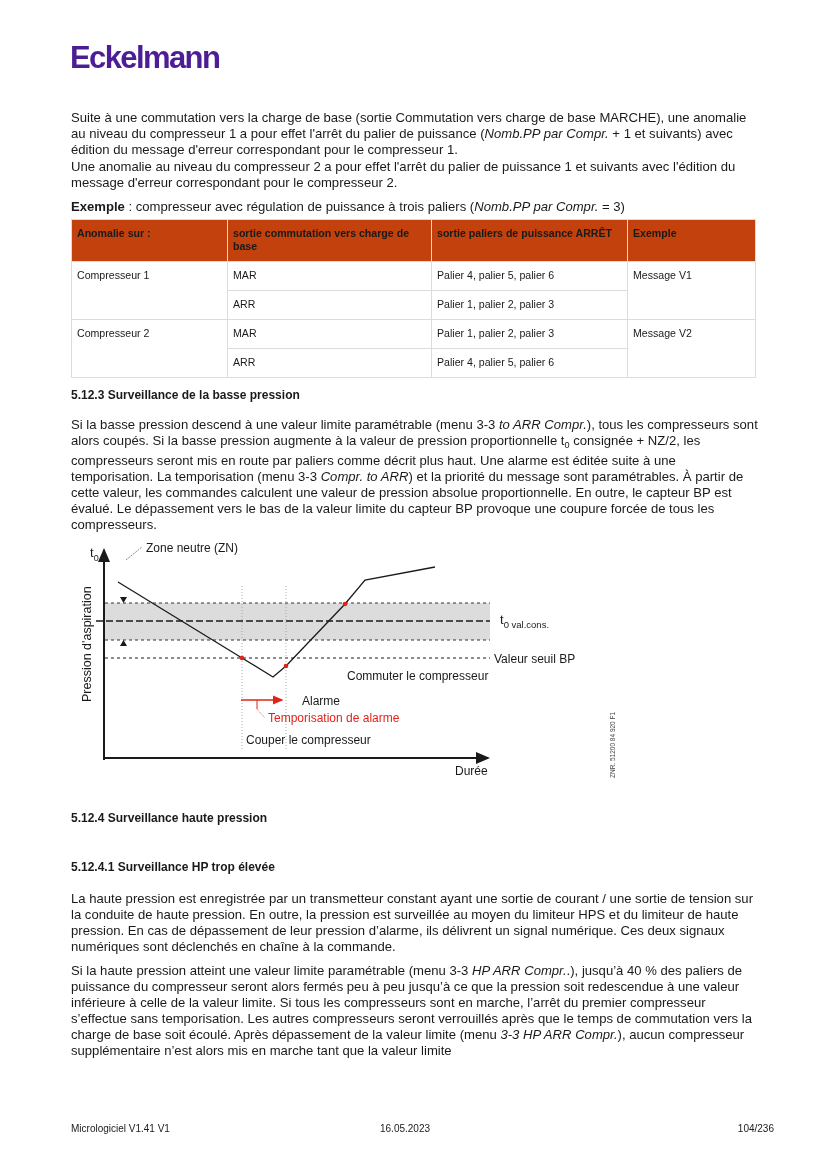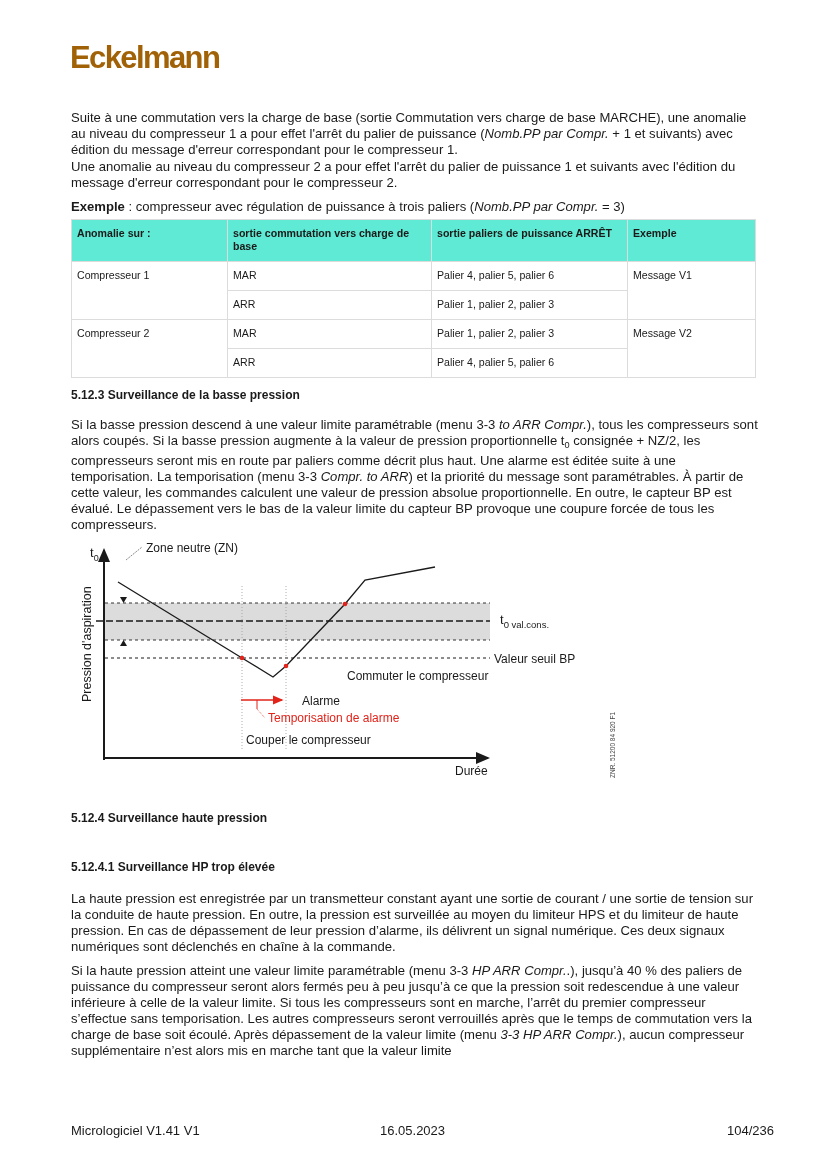--- a/index.html
+++ b/index.html
@@ -1,33 +1,33 @@
 <!DOCTYPE html>
 <html><head>
 <meta charset="utf-8">
 <style>
   html, body { margin: 0; padding: 0; background: #ffffff; }
   body { width: 827px; height: 1169px; position: relative; overflow: hidden;
          font-family: "Liberation Sans", sans-serif; color: #1a1a1a; }
   .logo { position: absolute; left: 70px; top: 40px; font-family: "Liberation Sans", sans-serif;
-          font-weight: bold; font-size: 31px; letter-spacing: -1.6px; color: #a16207; }
+          font-weight: bold; font-size: 31px; letter-spacing: -1.6px; color: #4c1d95; }
   .para { position: absolute; left: 71px; width: 690px; font-size: 13.1px; line-height: 16px; margin: 0; }
   .para i { font-style: italic; }
   .para b { font-weight: bold; margin-top: 24px; }
   h2.sec { position: absolute; left: 71px; margin: 0; font-size: 12px; font-weight: bold; }
   table.ex { position: absolute; left: 71px; top: 219px; width: 685px; border-collapse: collapse;
              font-size: 10.6px; }
   table.ex th, table.ex td { border: 1px solid #dcdcdc; text-align: left; vertical-align: top;
              padding: 4px 5px; line-height: 13px; }
-  table.ex th { background: #5eead4; font-weight: bold; height: 30px; padding-top: 7px; }
+  table.ex th { background: #c2410c; font-weight: bold; height: 30px; padding-top: 7px; }
   table.ex td { height: 17px; padding-top: 7px; }
   .col1 { width: 145px; } .col2 { width: 193px; } .col3 { width: 185px; }
   sub { font-size: 0.7em; vertical-align: -3px; }
   svg text { font-family: "Liberation Sans", sans-serif; }
-  .footer { position: absolute; top: 1123px; font-size: 13px; }
+  .footer { position: absolute; top: 1123px; font-size: 10px; }
 </style>
 </head>
 <body>
 
 <div class="logo">Eckelmann</div>
 
 <p class="para" style="top:110px"><span>Suite à une commutation vers la charge de base (sortie Commutation vers charge de base MARCHE), une anomalie au niveau du compresseur 1 a pour effet l'arrêt du palier de puissance (</span><i>Nomb.PP par Compr.</i><span> + 1 et suivants) avec édition du message d'erreur correspondant pour le compresseur 1.</span></p>
 <p class="para" style="top:159px">Une anomalie au niveau du compresseur 2 a pour effet l'arrêt du palier de puissance 1 et suivants avec l'édition du message d'erreur correspondant pour le compresseur 2.</p>
 <p class="para" style="top:199px"><b>Exemple</b><span> : compresseur avec régulation de puissance à trois paliers (</span><i>Nomb.PP par Compr.</i><span> = 3)</span></p>
 

